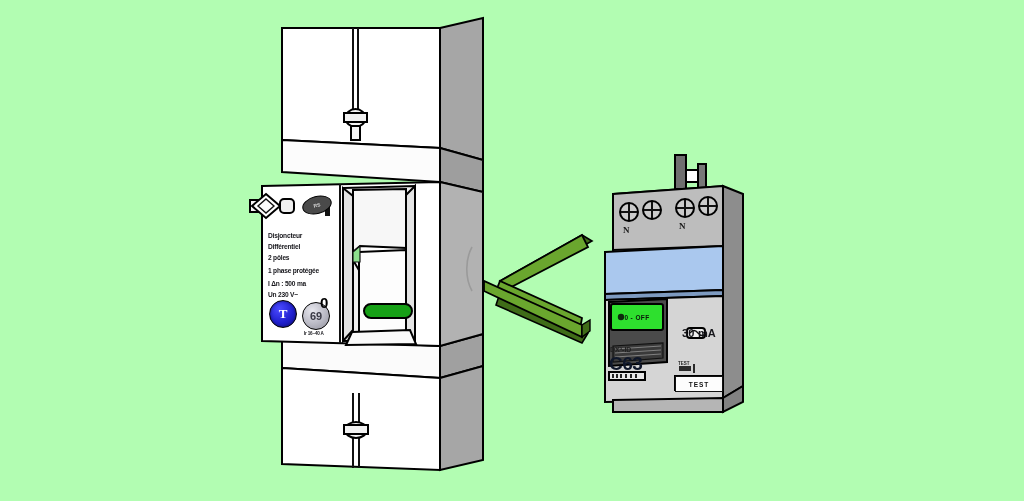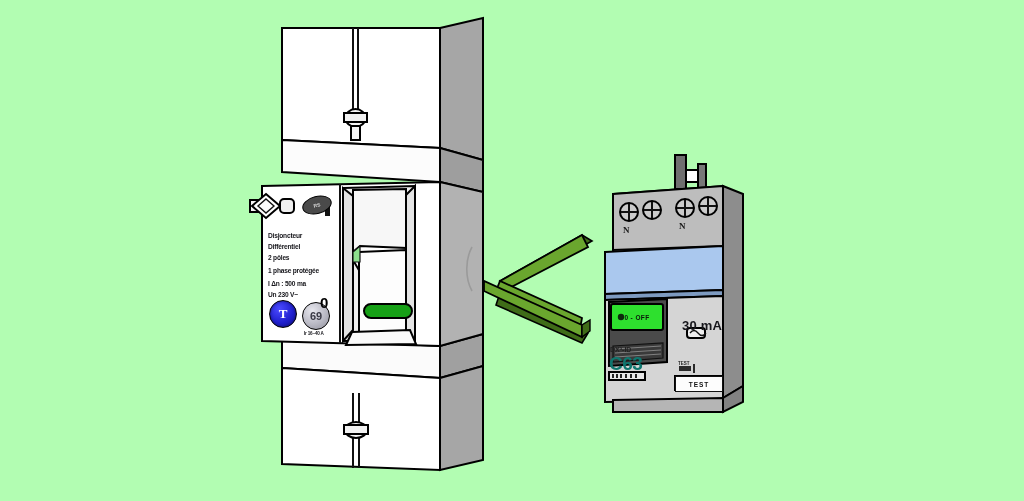--- a/index.html
+++ b/index.html
@@ -257,24 +257,24 @@
 
       <rect x="80" y="226" width="46" height="14" fill="#fdfdfd" class="outline"></rect>
     </svg>
 
     
     <div class="term-N" style="left:28px;top:75px;">N</div>
     <div class="term-N" style="left:84px;top:71px;">N</div>
 
     <div class="ofs-label" style="left:16px;top:154px;width:52px;height:26px;">0 - OFF</div>
 
-    <div class="rd-text" style="left:87px;top:168px;font-size:13px;letter-spacing:.2px;">30 mA</div>
+    <div class="rd-text" style="left:87px;top:177px;font-size:11px;letter-spacing:.2px;">30 mA</div>
 
     <div class="rd-text" style="left:15px;top:196px;font-size:7px;color:#222;">DX³-ID</div>
 
-    <div class="rd-text" style="left:14px;top:203px;font-size:19px;color:#0f766e;letter-spacing:-.5px;">C63</div>
+    <div class="rd-text" style="left:14px;top:203px;font-size:19px;color:#0f172a;letter-spacing:-.5px;">C63</div>
 
     <div class="test-box" style="left:80px;top:226px;width:46px;height:14px;">TEST</div>
 
     <div class="rd-text" style="left:83px;top:211px;font-size:4.5px;color:#222;">TEST</div>
   </div>
 
 </div>
 
 </body></html>

